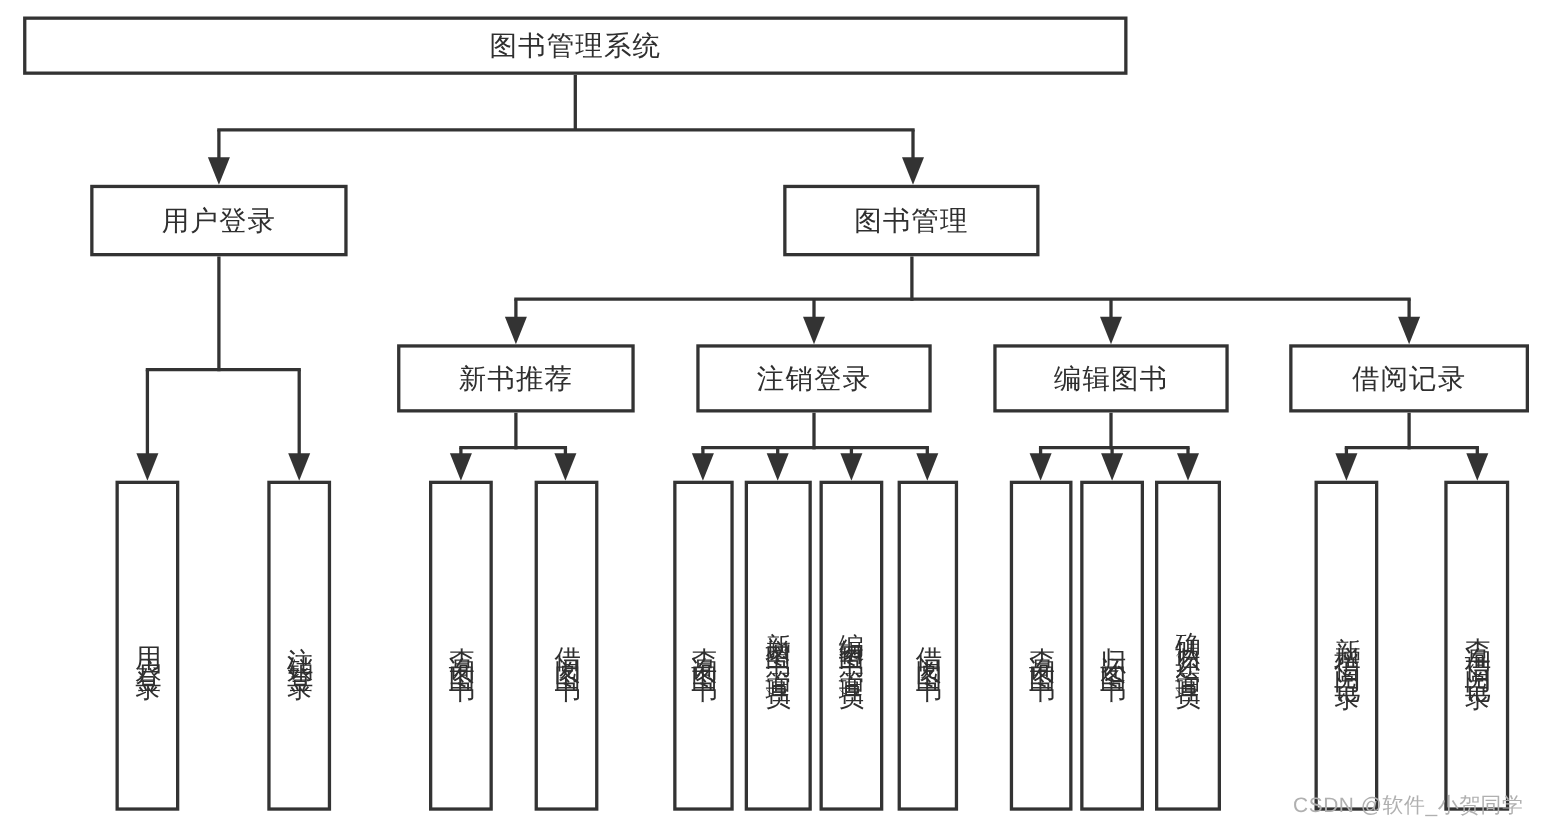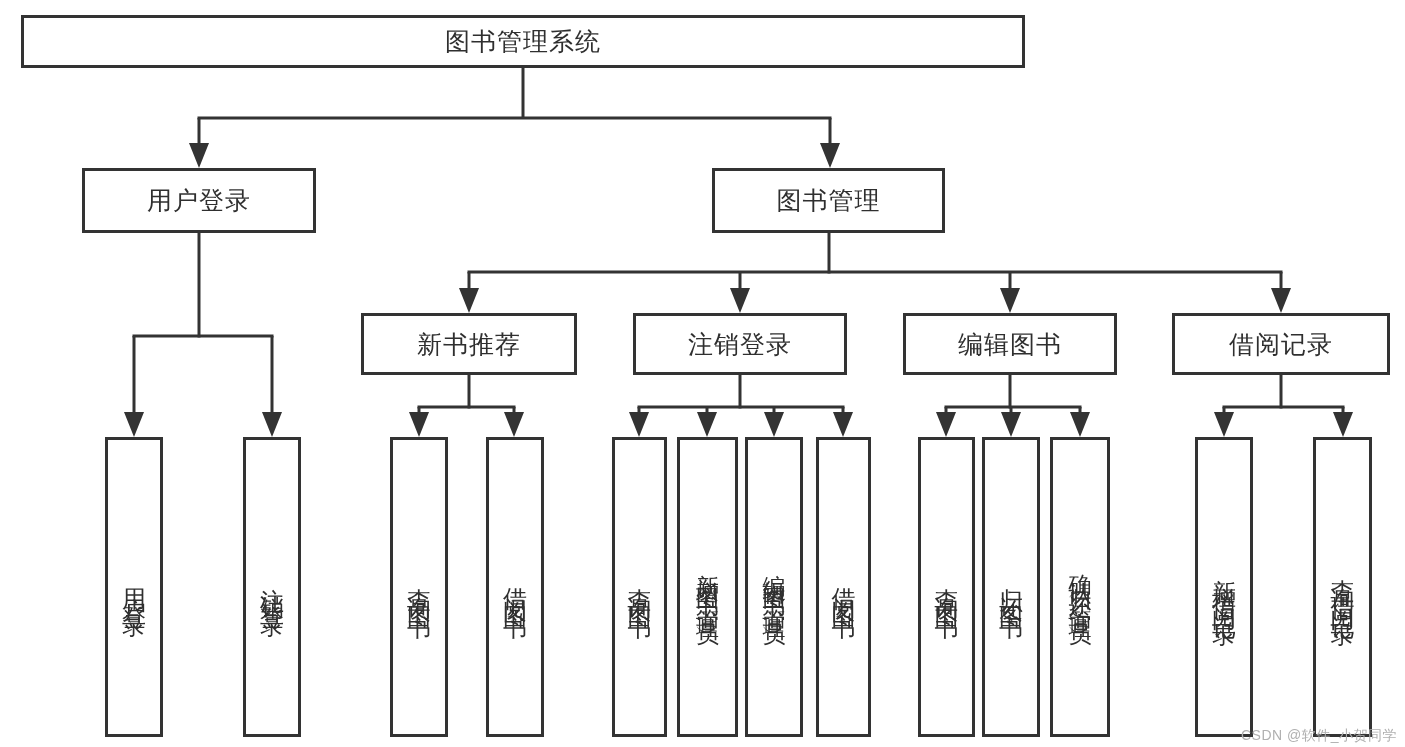--- a/index.html
+++ b/index.html
@@ -43,23 +43,23 @@
     font-size: 24px;
     letter-spacing: 9px;
     line-height: 1;
   }
   .box.v.long span {
     font-size: 23px;
     letter-spacing: 7px;
   }
   .watermark {
     position: absolute;
-    right: 8px;
+    right: 20px;
     bottom: 2px;
-    font-size: 14px;
+    font-size: 19px;
     letter-spacing: 0.5px;
     color: var(--watermark, #b0b0b0);
     z-index: 5;
     white-space: nowrap;
   }
 </style>
 </head>
 <body>
 
 <div class="stage">

